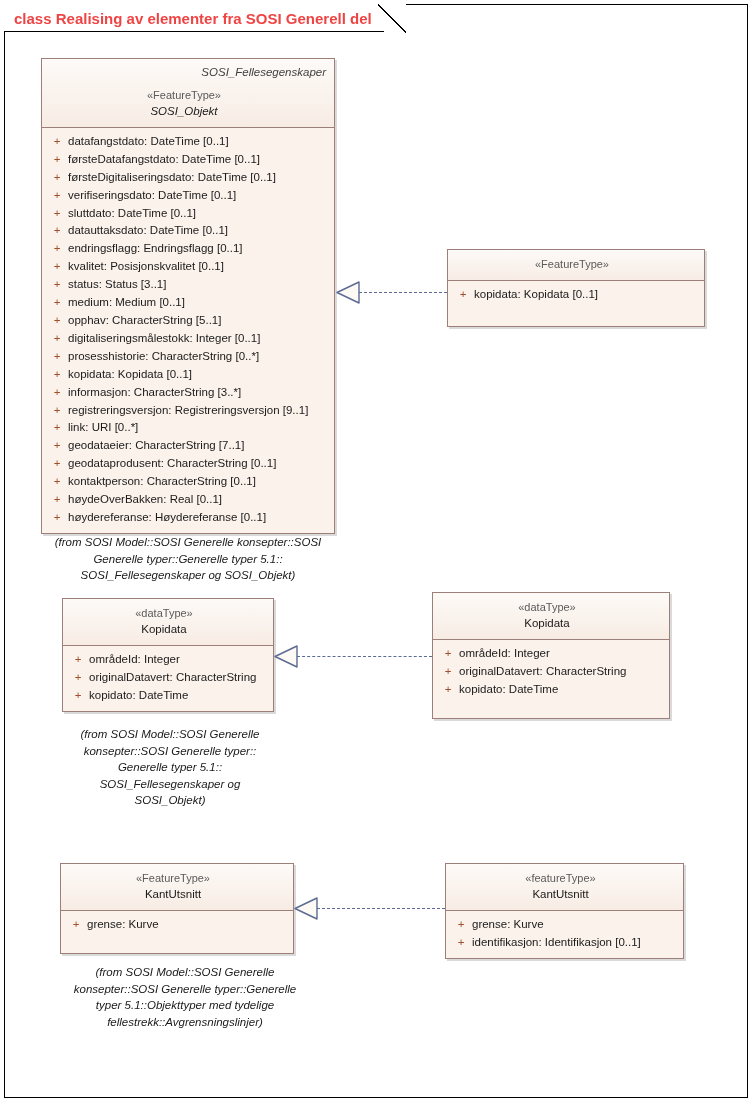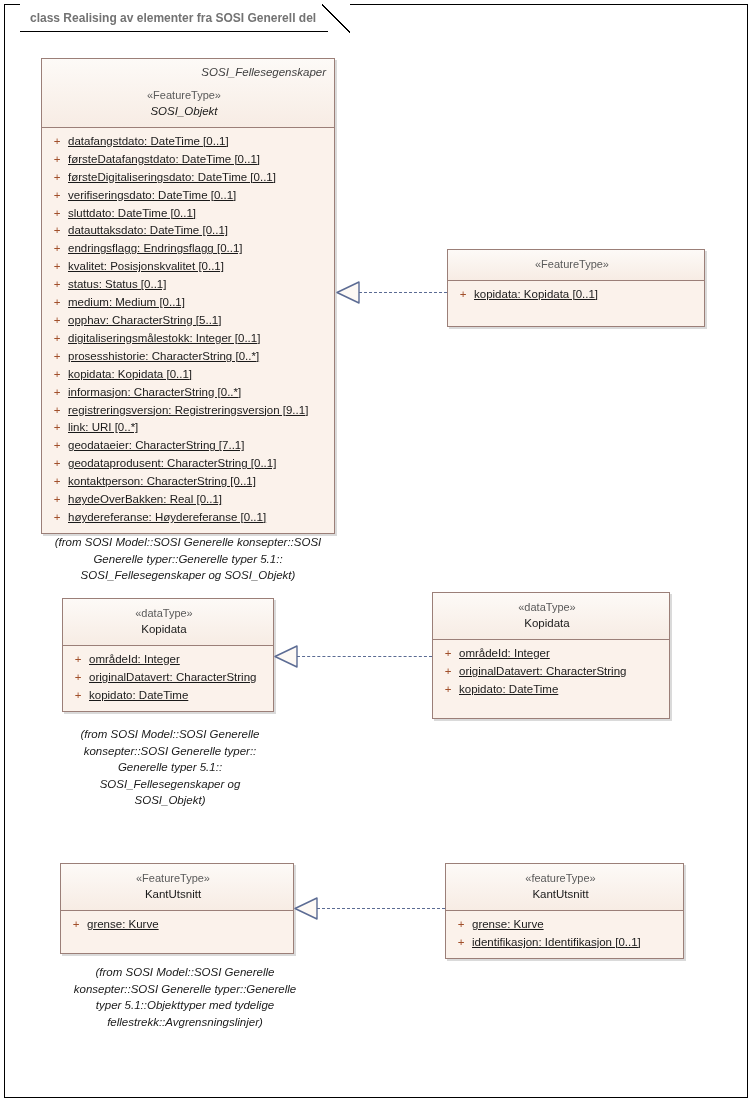--- a/index.html
+++ b/index.html
@@ -27,32 +27,32 @@
     left: 4px;
     top: 4px;
     width: 744px;
     height: 1094px;
     border: 1px solid #000000;
     box-sizing: border-box;
     background: #ffffff;
   }
   .frame-tab {
     position: absolute;
-    left: 20px;
+    left: 4px;
     top: 4px;
     height: 28px;
     box-sizing: border-box;
     background: #ffffff;
     border-right: none;
     padding: 0 34px 0 10px;
     display: flex;
     align-items: center;
-    font-size: 12px;
+    font-size: 15px;
     font-weight: bold;
-    color: #737373;
+    color: #ef4444;
     white-space: nowrap;
     z-index: 6;
   }
   .frame-tab::before {
     
     content: "";
     position: absolute;
     left: 0;
     bottom: 0;
     width: calc(100% - 22px);
@@ -128,21 +128,21 @@
     line-height: 17.9px;
     white-space: nowrap;
   }
   .attr-vis {
     width: 22px;
     flex: 0 0 22px;
     text-align: center;
     color: #a14f2a;
     font-size: 11.5px;
   }
-  .attr-text { flex: 1 1 auto; text-decoration: underline; }
+  .attr-text { flex: 1 1 auto; }
 
   
   .from-note {
     position: absolute;
     font-style: italic;
     font-size: 11.5px;
     color: #1a1a1a;
     text-align: center;
     line-height: 16.5px;
     white-space: pre-line;
@@ -206,21 +206,21 @@
         <div class="attr-row">
           <span class="attr-vis">+</span>
           <span class="attr-text">endringsflagg: Endringsflagg [0..1]</span>
         </div>
         <div class="attr-row">
           <span class="attr-vis">+</span>
           <span class="attr-text">kvalitet: Posisjonskvalitet [0..1]</span>
         </div>
         <div class="attr-row">
           <span class="attr-vis">+</span>
-          <span class="attr-text">status: Status [0..1]</span>
+          <span class="attr-text">status: Status [3..1]</span>
         </div>
         <div class="attr-row">
           <span class="attr-vis">+</span>
           <span class="attr-text">medium: Medium [0..1]</span>
         </div>
         <div class="attr-row">
           <span class="attr-vis">+</span>
           <span class="attr-text">opphav: CharacterString [5..1]</span>
         </div>
         <div class="attr-row">
@@ -230,21 +230,21 @@
         <div class="attr-row">
           <span class="attr-vis">+</span>
           <span class="attr-text">prosesshistorie: CharacterString [0..*]</span>
         </div>
         <div class="attr-row">
           <span class="attr-vis">+</span>
           <span class="attr-text">kopidata: Kopidata [0..1]</span>
         </div>
         <div class="attr-row">
           <span class="attr-vis">+</span>
-          <span class="attr-text">informasjon: CharacterString [0..*]</span>
+          <span class="attr-text">informasjon: CharacterString [3..*]</span>
         </div>
         <div class="attr-row">
           <span class="attr-vis">+</span>
           <span class="attr-text">registreringsversjon: Registreringsversjon [9..1]</span>
         </div>
         <div class="attr-row">
           <span class="attr-vis">+</span>
           <span class="attr-text">link: URI [0..*]</span>
         </div>
         <div class="attr-row">

